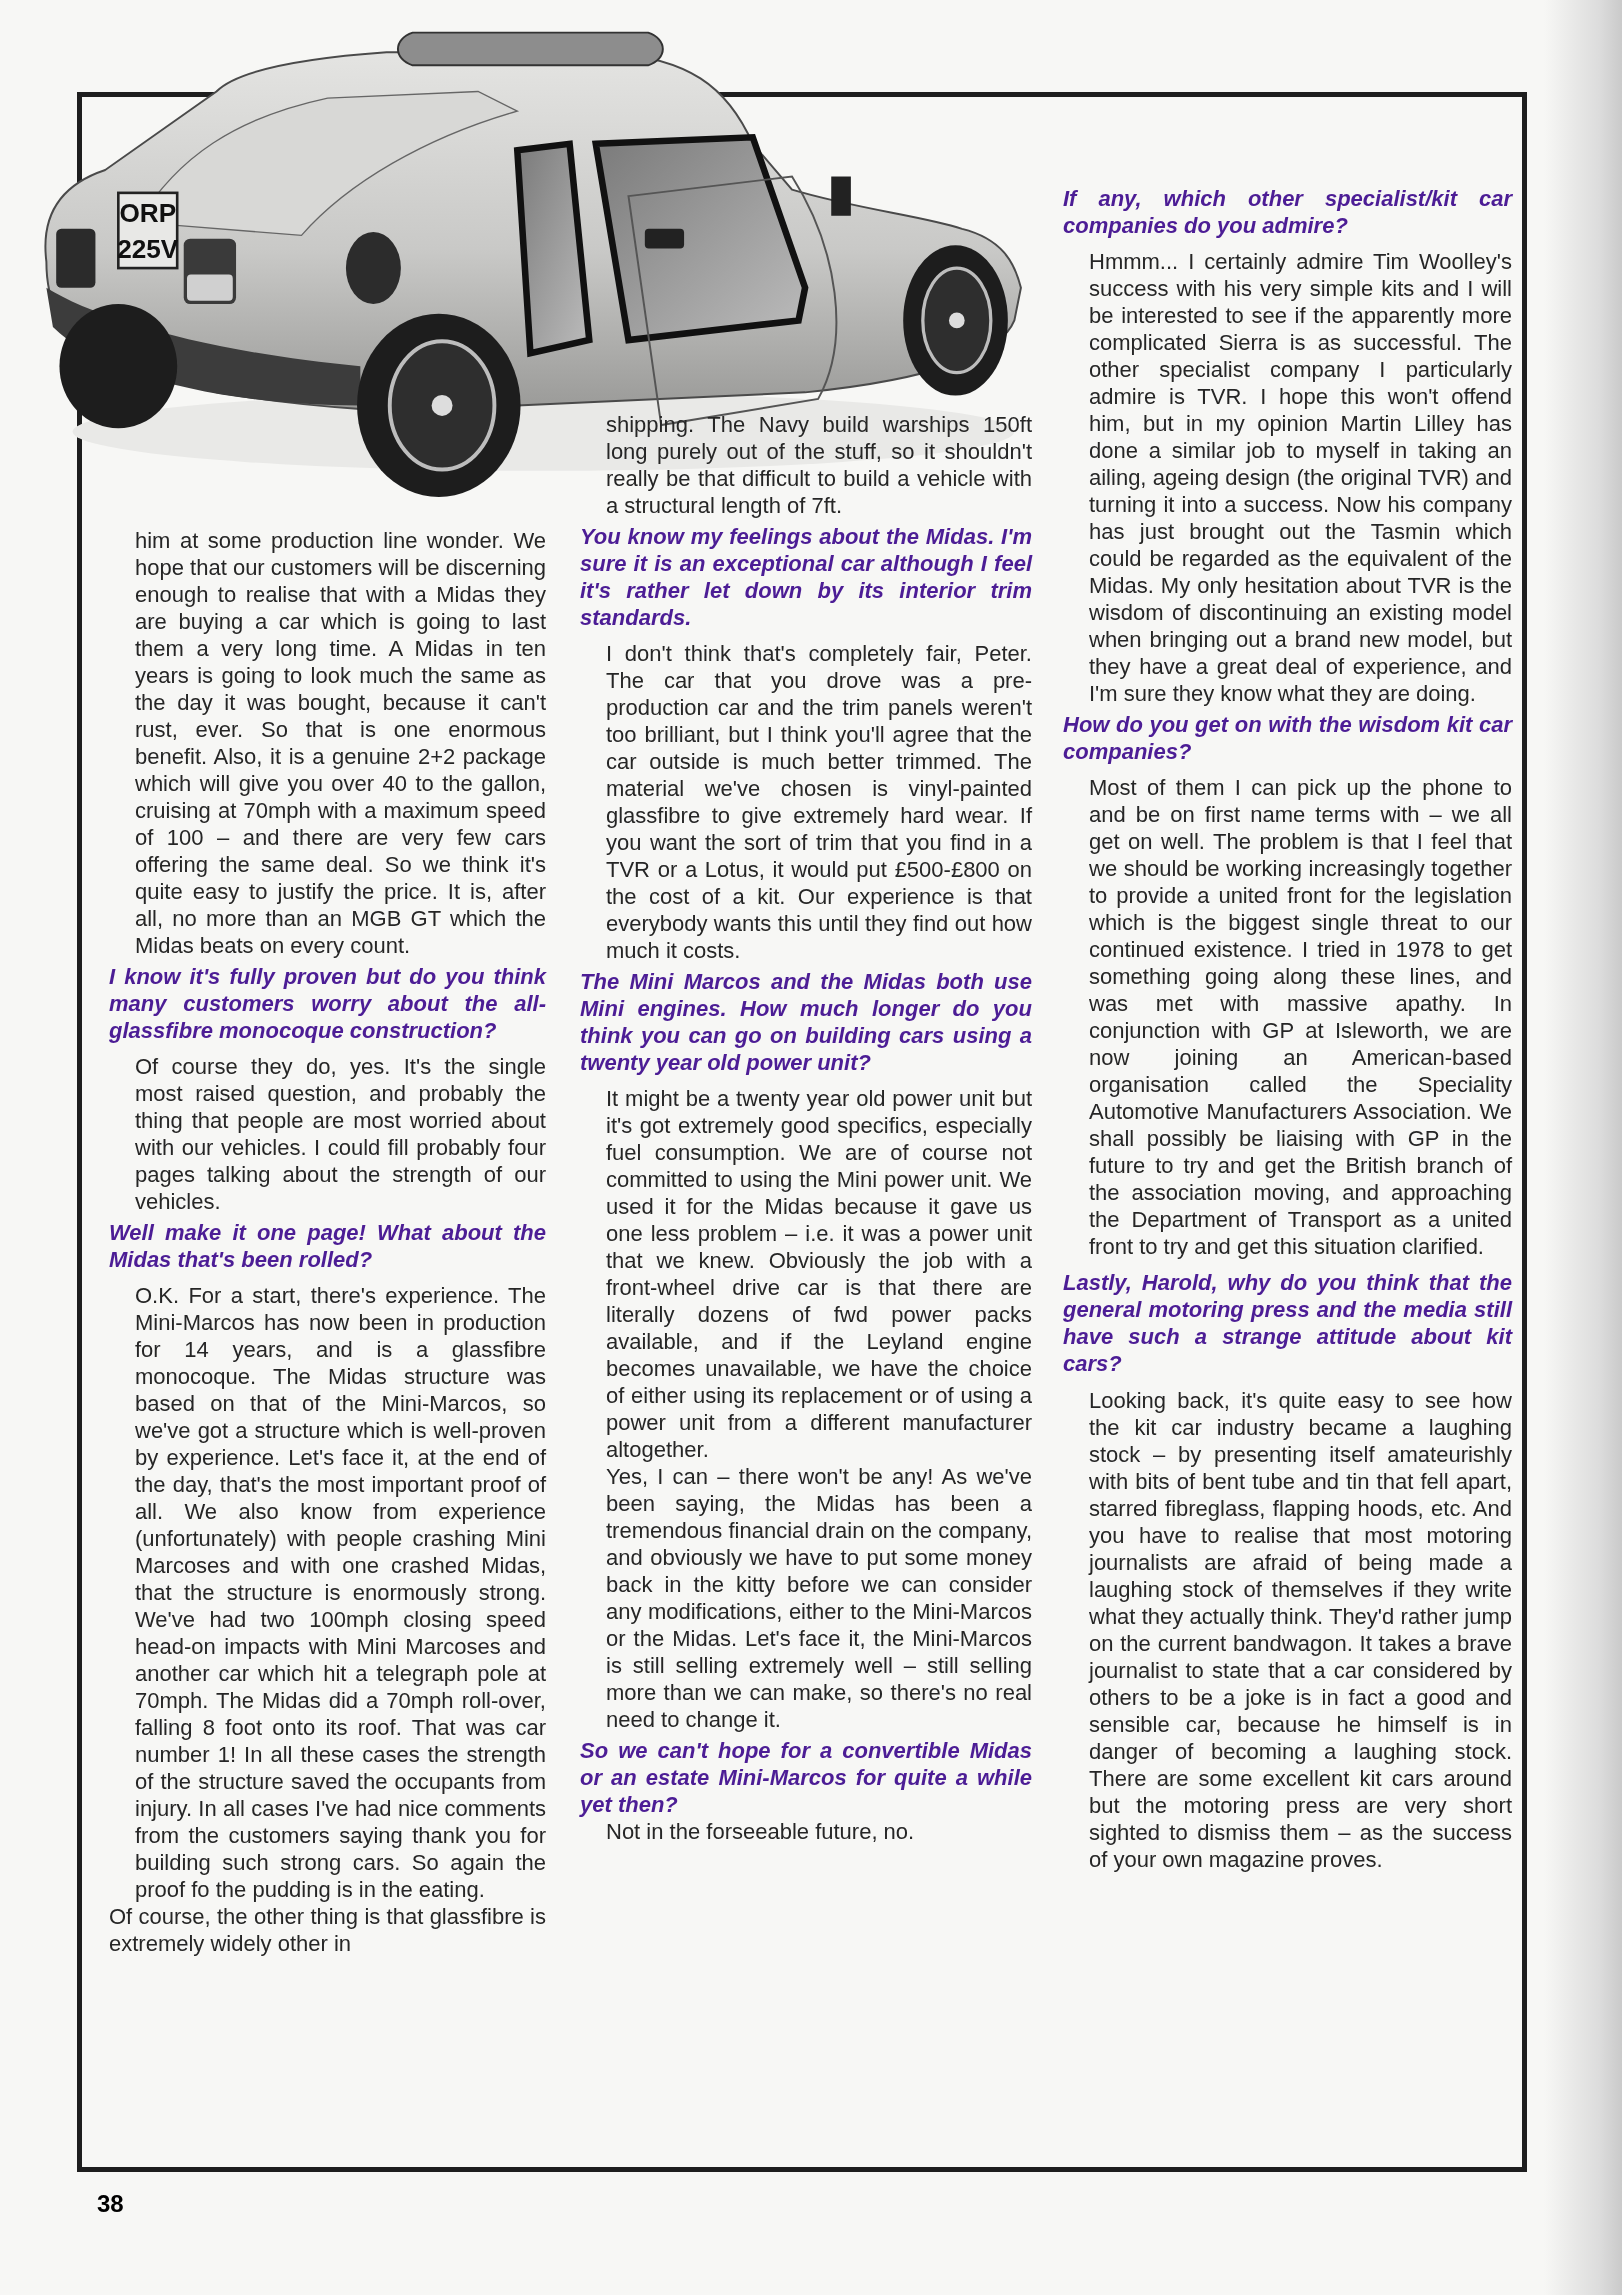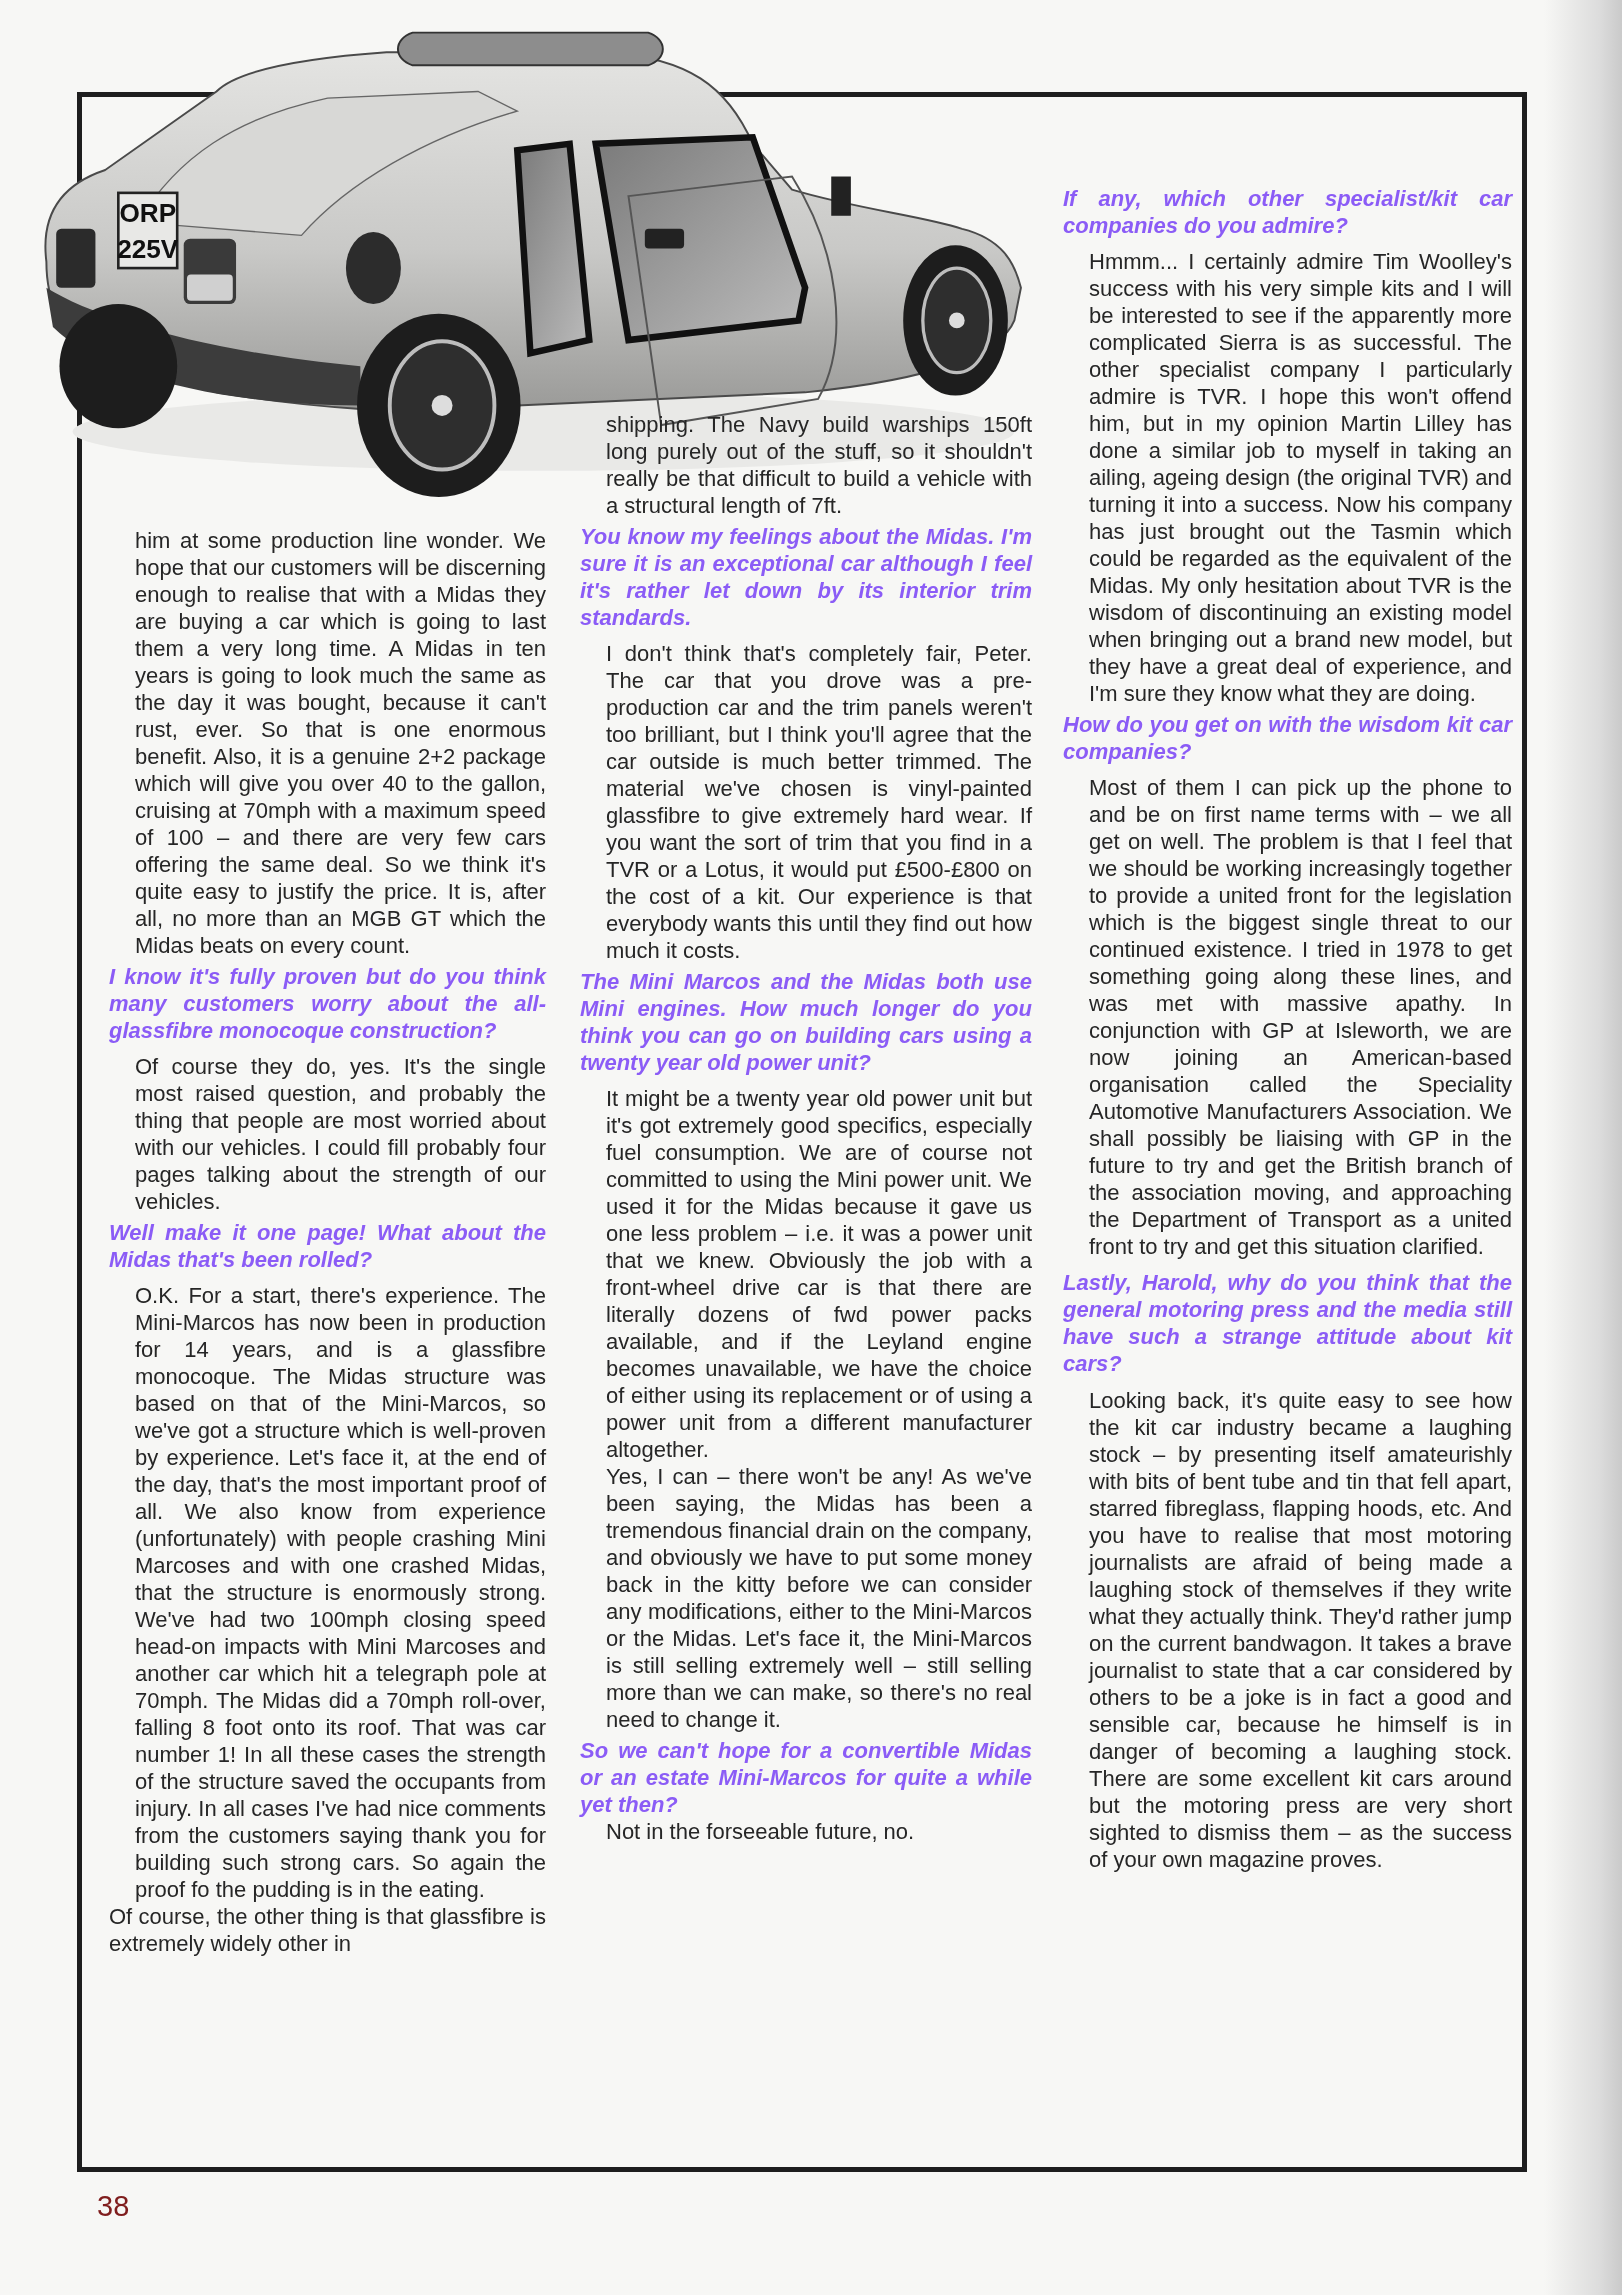--- a/index.html
+++ b/index.html
@@ -19,31 +19,31 @@
   }
   .photo {
     position: absolute; left: 19.6px; top: 13px; width: 1060px; height: 484px;
   }
   .col {
     position: absolute; font-size: 22px; line-height: 27px; text-align: justify;
   }
   .col p { margin: 0; }
   .answer { padding-left: 26px; }
   .question {
-    font-weight: bold; font-style: italic; color: #8b5cf6;
+    font-weight: bold; font-style: italic; color: #4c1d95;
     margin: 0; text-align: justify;
   }
   .answer-gap { margin-top: 9.2px !important; }
   .q-gap { margin-top: 3.9px !important; }
   #col1 { left: 109px; top: 527px; width: 437px; }
   #col1 .first { padding-left: 26px; }
   #col2 { left: 580px; top: 411px; width: 452px; }
   #col3 { left: 1063px; top: 185px; width: 449px; }
   .page-number {
-    position: absolute; left: 97px; top: 2190px; font-size: 29px; font-weight: normal; color: #7f1d1d;
+    position: absolute; left: 97px; top: 2190px; font-size: 24px; font-weight: bold; color: #000000;
   }
 </style>
 </head>
 <body>
 
 <div class="page-shade"></div>
 <div class="frame"></div>
 
 <svg class="photo" viewBox="0 0 1620 740" xmlns="http://www.w3.org/2000/svg">
   <defs>

